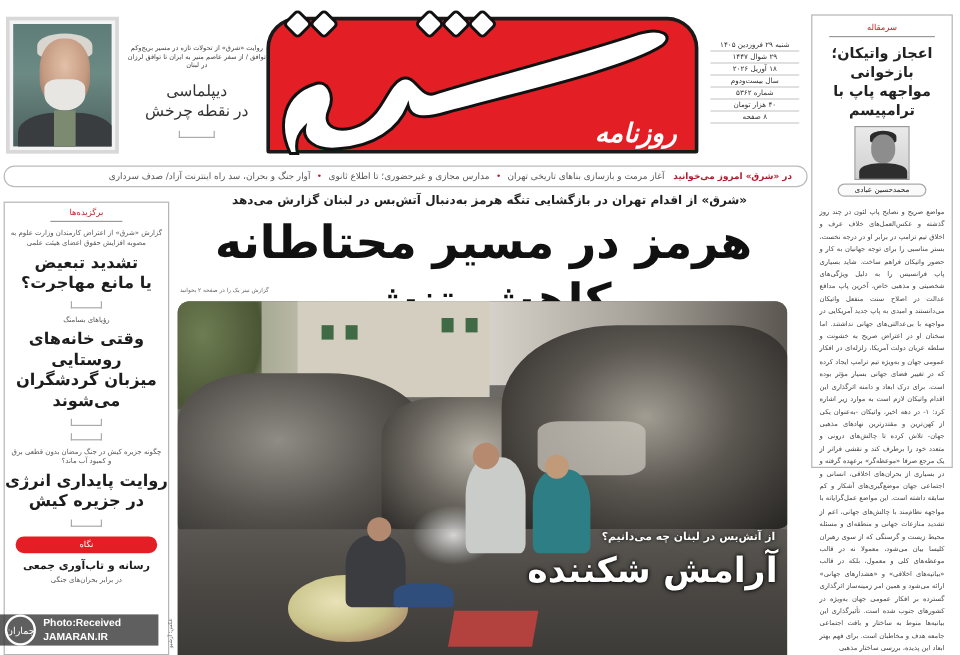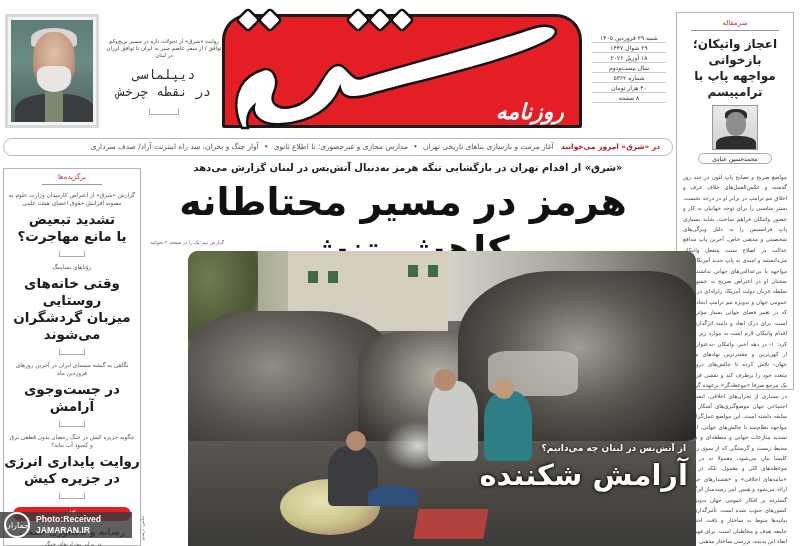--- a/index.html
+++ b/index.html
@@ -11,21 +11,21 @@
   .portrait-frame { position: absolute; left: 5px; top: 14px; width: 94px; height: 114px; border: 3px solid #d8d8d8; background: #f3f3f3; padding: 3px; }
   .portrait { width: 100%; height: 100%; background: linear-gradient(180deg,#5f7d78 0%,#6c8a84 40%,#4b5f5c 100%); position: relative; overflow: hidden; }
   .portrait .head { position: absolute; left: 22px; top: 12px; width: 42px; height: 56px; background: radial-gradient(ellipse at 50% 40%, #e2c0a8 0%, #c59b82 60%, #8f6f5e 100%); border-radius: 45% 45% 40% 40%; }
   .portrait .hair { position: absolute; left: 20px; top: 8px; width: 46px; height: 20px; background: #d9d6d0; border-radius: 50% 50% 20% 20%; }
   .portrait .beard { position: absolute; left: 26px; top: 46px; width: 34px; height: 26px; background: #e8e6e2; border-radius: 30% 30% 50% 50%; }
   .portrait .coat { position: absolute; left: 4px; top: 74px; width: 80px; height: 40px; background: #3a3d40; border-radius: 40% 40% 0 0; }
   .portrait .shirt { position: absolute; left: 34px; top: 72px; width: 18px; height: 30px; background: #7c8a72; }
 
   .teaser-top { position: absolute; left: 105px; top: 38px; width: 118px; }
   .teaser-top .kicker { font-size: 5.5px; line-height: 7px; color: #444; }
-  .teaser-top .title { font-size: 13px; line-height: 17px; color: #333; margin-top: 8px; font-family: Liberation Mono, monospace; }
+  .teaser-top .title { font-size: 13px; line-height: 17px; color: #333; margin-top: 8px; font-family: Liberation Serif, serif; }
   .teaser-top .ornament { margin: 8px auto 0; width: 30px; height: 6px; border: 1px solid #aaa; border-top: none; }
 
   .masthead { position: absolute; left: 222px; top: 8px; width: 360px; height: 122px; }
   .masthead .red { position: absolute; left: 0; top: 6px; width: 360px; height: 114px; background: #e31e24; border: 3px solid #1a1a1a; border-radius: 26px 26px 2px 2px; overflow: hidden; }
   .masthead .logo-svg { position: absolute; left: 0; top: 0; width: 360px; height: 124px; }
   .masthead .subname { position: absolute; right: 18px; bottom: 6px; color: #ffffff; font-size: 22px; font-weight: bold; font-family: "DejaVu Serif", serif; font-style: italic; text-align: right; }
 
   .issue-info { position: absolute; left: 592px; top: 33px; width: 74px; }
   .issue-info .row { font-size: 6px; line-height: 9px; border-bottom: 1px solid #ccc; color: #333; text-align: center; direction: rtl; }
 
@@ -57,21 +57,21 @@
 
   .watermark { position: absolute; left: 0; top: 512px; width: 132px; height: 26px; background: rgba(60,60,60,0.82); display: flex; align-items: center; }
   .watermark .logo { width: 26px; height: 26px; border: 2px solid #fff; border-radius: 50%; margin-left: 4px; color: #fff; font-size: 8px; display: flex; align-items: center; justify-content: center; }
   .watermark .txt { margin-left: 6px; color: #fff; font-size: 8.6px; line-height: 11px; font-family: "Liberation Sans", sans-serif; font-weight: bold; }
 
   
   .supertitle { position: absolute; left: 146px; top: 162px; width: 524px; font-size: 10px; font-weight: bold; direction: rtl; text-align: center; color: #222; }
   .headline { position: absolute; left: 146px; top: 178px; width: 514px; font-size: 38px; line-height: 48px; font-weight: bold; direction: rtl; text-align: center; color: #111; letter-spacing: -1px; font-family: "DejaVu Sans", sans-serif; }
   .headline-ref { position: absolute; left: 150px; top: 240px; font-size: 4.8px; color: #666; direction: rtl; }
 
-  .photo { position: absolute; left: 148px; top: 251px; width: 508px; height: 295px; border-radius: 10px 10px 0 0; overflow: hidden; background: #6b6a66; margin-left: 40px; }
+  .photo { position: absolute; left: 148px; top: 251px; width: 508px; height: 295px; border-radius: 10px 10px 0 0; overflow: hidden; background: #6b6a66; }
   .photo .sky { position: absolute; left: 0; top: 0; width: 100%; height: 70px; background: linear-gradient(90deg,#7e8a6a 0%,#c9c4b6 25%,#d8d4cb 50%,#a8a39a 75%,#5a5650 100%); }
   .photo .building { position: absolute; left: 100px; top: 0; width: 160px; height: 80px; background: #d4cec0; }
   .photo .building .win { position: absolute; width: 10px; height: 12px; background: #3f6a45; }
   .photo .tree { position: absolute; left: 0; top: 0; width: 70px; height: 90px; background: radial-gradient(ellipse at 30% 30%, #6e7d52 0%, #4a5535 70%, transparent 100%); }
   .photo .pile { position: absolute; }
   .photo .ground { position: absolute; left: 0; top: 190px; width: 100%; height: 105px; background: linear-gradient(180deg,#5a5752 0%,#4a4743 50%,#3d3b38 100%); }
   .photo .person { position: absolute; border-radius: 40% 40% 10% 10%; }
   .photo .cushion { position: absolute; left: 92px; top: 228px; width: 100px; height: 56px; border-radius: 50%; background: radial-gradient(ellipse at 40% 40%, #e9e2b8 0%, #c9c48a 50%, #9c6a5a 100%); }
   .photo .rug { position: absolute; left: 228px; top: 258px; width: 70px; height: 30px; background: #b3413e; transform: skewX(-10deg); }
   .photo .smoke { position: absolute; left: 195px; top: 170px; width: 70px; height: 50px; border-radius: 50%; background: radial-gradient(ellipse, rgba(235,235,235,0.85) 0%, rgba(220,220,220,0.0) 70%); }
@@ -167,24 +167,20 @@
   <div class="item">
     <div class="kick">رؤیاهای بسامنگ</div>
     <div class="head">
       <div>وقتی خانه‌های روستایی</div>
       <div>میزبان گردشگران</div>
       <div>می‌شوند</div>
     </div>
   </div>
   <div class="sep"></div>
 
-  <div class="item">
-    <div class="kick">نگاهی به گیشه سینمای ایران در آخرین روزهای فروردین ماه</div>
-    <div class="head">در جست‌وجوی آرامش</div>
-  </div>
   <div class="sep"></div>
 
   <div class="item">
     <div class="kick">چگونه جزیره کیش در جنگ رمضان بدون قطعی برق و کمبود آب ماند؟</div>
     <div class="head">
       <div>روایت پایداری انرژی</div>
       <div>در جزیره کیش</div>
     </div>
   </div>
   <div class="sep"></div>

